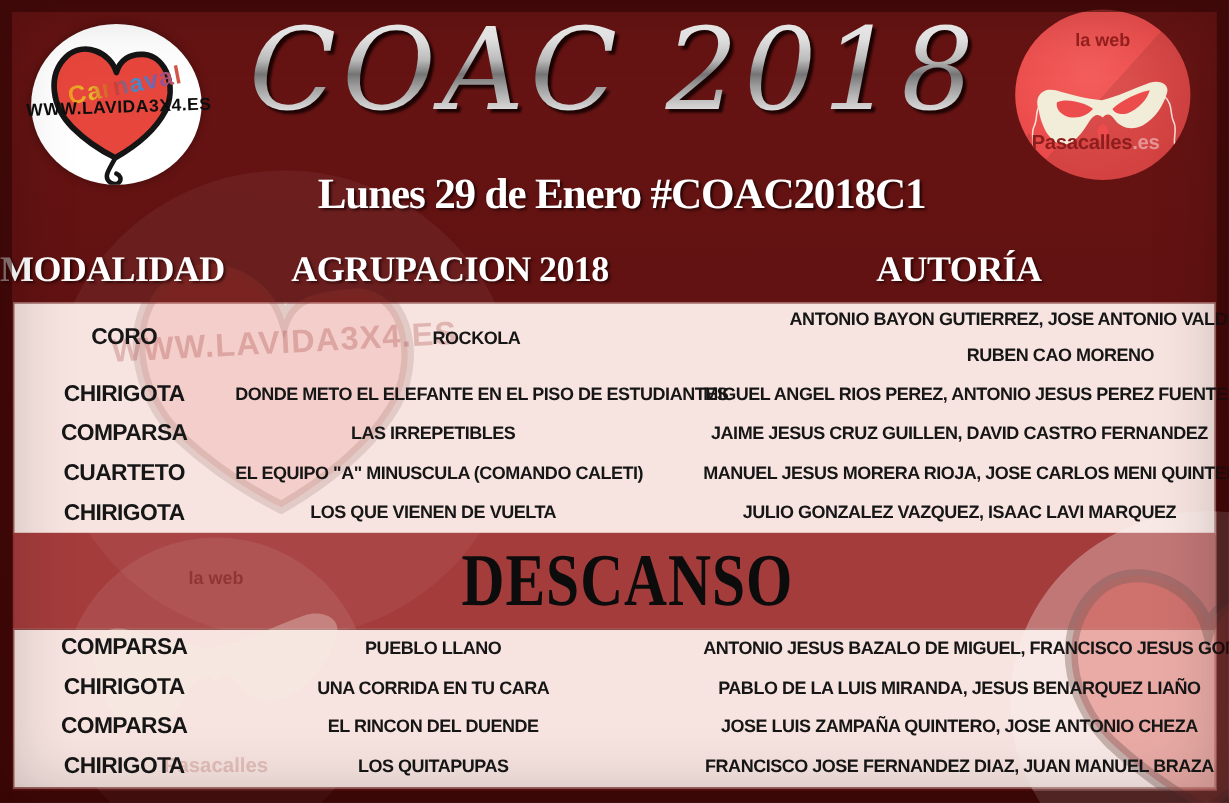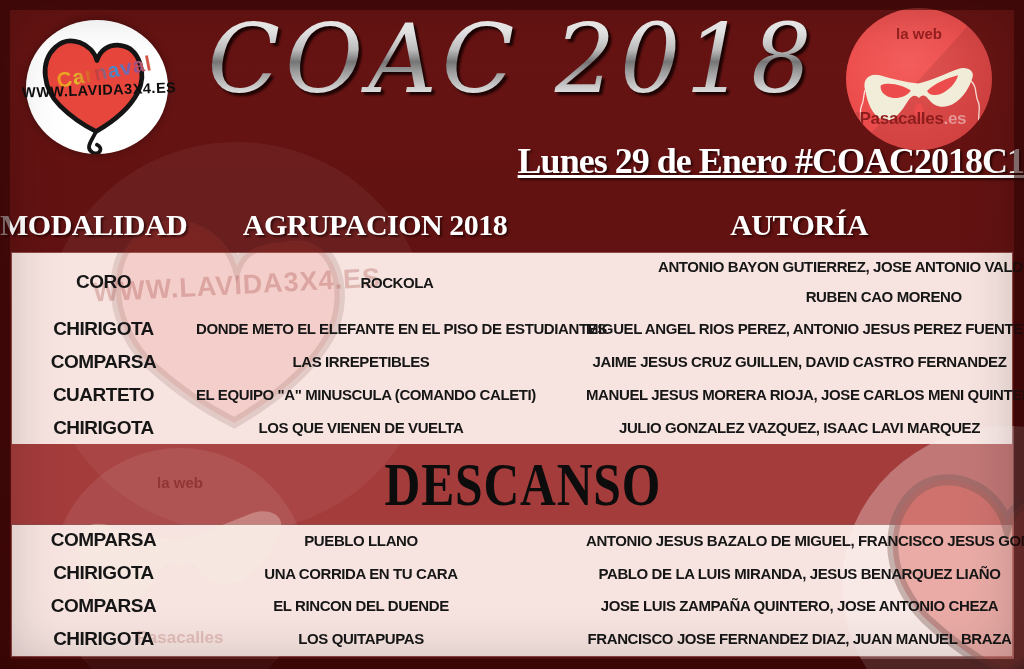--- a/index.html
+++ b/index.html
@@ -45,23 +45,23 @@
   
   .title {
     position:absolute; top:10px; left:0; right:0; text-align:center; z-index:3;
     font-family:"DejaVu Serif","Liberation Serif",serif; font-style:italic;
     font-size:95px; line-height:1.05; letter-spacing:5px;
     background:linear-gradient(180deg,#ffffff 0%,#e9e9e9 22%,#bdbdbd 40%,#757575 52%,#9d9d9d 62%,#e8e8e8 86%,#ffffff 100%);
     -webkit-background-clip:text; background-clip:text; color:transparent;
     filter:drop-shadow(3px 3px 1px rgba(15,0,0,0.85));
   }
   .subtitle {
-    position:absolute; top:140px; left:12px; right:0; text-align:right; z-index:3;
+    position:absolute; top:140px; left:12px; right:0; text-align:center; z-index:3;
     font-family:"Liberation Serif",serif; font-weight:bold; font-size:36px;
-    letter-spacing:-1px; color:#ffffff; text-shadow:2px 2px 2px rgba(20,0,0,0.7);text-decoration:underline;
+    letter-spacing:-1px; color:#ffffff; text-shadow:2px 2px 2px rgba(20,0,0,0.7);
   }
   .colheads {
     position:absolute; top:204px; left:0; right:16px; height:42px; z-index:3;
     display:grid; grid-template-columns:200px 330px 1fr; align-items:center;
     font-family:"Liberation Serif",serif; font-weight:bold; font-size:30px;
     letter-spacing:-0.5px; color:#ffffff; text-shadow:2px 2px 2px rgba(20,0,0,0.6);
   }
   .colheads .h-mod { text-align:center; padding-right:24px; }
   .colheads .h-agr { text-align:center; padding-left:20px; }
   .colheads .h-aut { text-align:center; padding-left:60px; }

